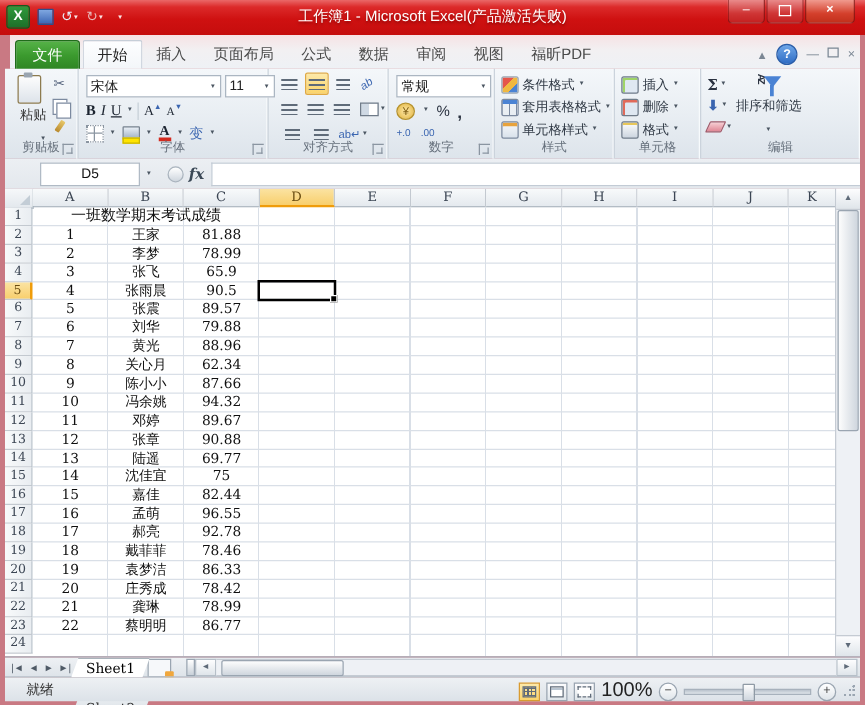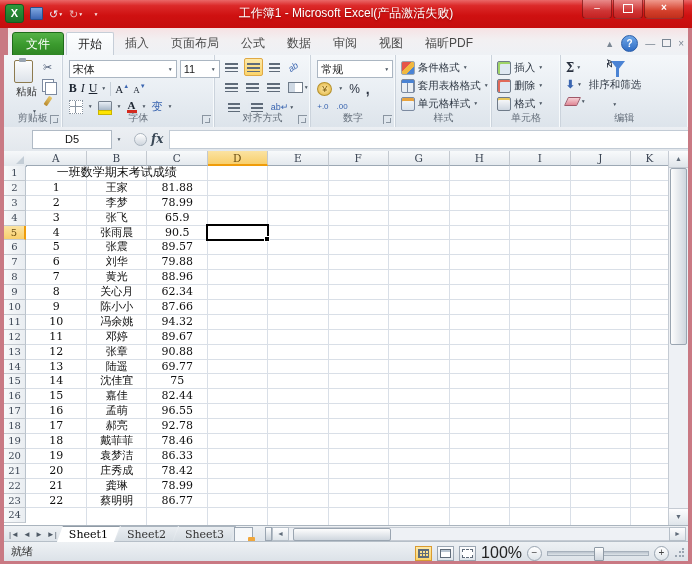--- a/index.html
+++ b/index.html
@@ -190,39 +190,39 @@
   .vscroll{position:absolute;right:4px;top:151px;width:20px;height:374px;background:#eef1f5;border-left:1px solid #c5cbd3;box-sizing:border-box;}
   .vs-btn{height:16px;text-align:center;font-size:7px;color:#5f6b79;line-height:16px;background:linear-gradient(#fdfdfe,#dfe5ea);border-bottom:1px solid #c5cbd3;}
   .vs-btn.bottom{position:absolute;bottom:0;left:0;right:0;border-top:1px solid #c5cbd3;border-bottom:none;}
   .vs-thumb{position:absolute;left:1px;right:1px;top:17px;height:175px;border:1px solid #9aa5b1;border-radius:2px;
     background:linear-gradient(90deg,#fdfdfd,#cfd6de);}
 
   
   .sheettabs{position:absolute;left:4px;right:4px;top:525px;height:16px;background:linear-gradient(#eef1f4,#dde3e9);
     border-top:1px solid #aab4be;display:flex;align-items:center;font-size:11px;}
   .navbtns{display:flex;gap:4px;padding:0 5px;color:#4f5a66;font-size:8px;align-items:center;}
-  .stabs{display:flex;height:16px;align-items:stretch;}
+  .stabs{display:flex;height:16px;align-items:stretch;flex-direction:column;}
   .stab{padding:0 12px;line-height:15px;color:#333;background:linear-gradient(#e9edf1,#d5dce2);
     clip-path:polygon(6px 0,100% 0,calc(100% - 6px) 100%,0 100%);margin-left:-5px;border-top:1px solid #aab4be;
     font-family:"DejaVu Serif",serif;}
   .stab.active{background:#fff;color:#000;z-index:2;border-top:1px solid #8f9aa5;}
   .ins-sheet{width:17px;height:13px;margin-left:-2px;position:relative;background:#f6f8fa;border:1px solid #9aa5b1;}
   .ins-sheet::after{content:"";position:absolute;right:-3px;bottom:-3px;width:7px;height:7px;background:#f0a73c;border-radius:1px;}
   .hscroll{flex:1;display:flex;align-items:center;height:14px;margin:0 2px 0 12px;}
   .hs-split{width:5px;height:12px;background:linear-gradient(#fff,#c9d1d9);border:1px solid #9aa5b1;}
   .hs-btn{width:15px;height:12px;background:linear-gradient(#fdfdfe,#dfe5ea);border:1px solid #b6bfc8;
     font-size:7px;color:#5f6b79;text-align:center;line-height:12px;}
   .hs-track{flex:1;height:12px;background:#eef1f5;border-top:1px solid #c5cbd3;border-bottom:1px solid #c5cbd3;position:relative;}
   .hs-thumb{position:absolute;left:4px;top:0;width:96px;height:11px;border:1px solid #9aa5b1;border-radius:2px;
     background:linear-gradient(#fdfdfd,#cfd6de);}
 
   
   .statusbar{position:absolute;left:4px;right:4px;top:541px;height:19px;background:linear-gradient(#eef1f4,#dce2e8);
     border-top:1px solid #b6bfc8;font-size:11px;color:#333;}
-  .ready{position:absolute;left:7px;top:2px;}
+  .ready{position:absolute;left:17px;top:2px;}
   .sb-right{position:absolute;right:4px;top:2px;display:flex;align-items:center;gap:5px;}
   .viewbtn{width:15px;height:13px;border:1px solid #9aa5b1;background:linear-gradient(#fdfdfe,#dfe5ea);
     display:flex;align-items:center;justify-content:center;}
   .viewbtn.active{background:linear-gradient(#fde9a9,#fbd46a);border-color:#d99b30;}
   .vb-grid{width:9px;height:7px;background:repeating-linear-gradient(to right,#5f6b79 0 1px,transparent 1px 3px),
     repeating-linear-gradient(to bottom,#5f6b79 0 1px,transparent 1px 3px);border:1px solid #5f6b79;}
   .vb-page{width:9px;height:7px;border:1px solid #5f6b79;background:#fff;box-shadow:inset 0 2px 0 #b9c5d1;}
   .vb-break{width:9px;height:7px;border:1px dashed #5f6b79;background:#fff;}
   .zoom-label{font-size:16px;color:#222;}
   .zbtn{width:13px;height:13px;border-radius:50%;border:1px solid #9aa5b1;background:linear-gradient(#fff,#dfe5ea);

